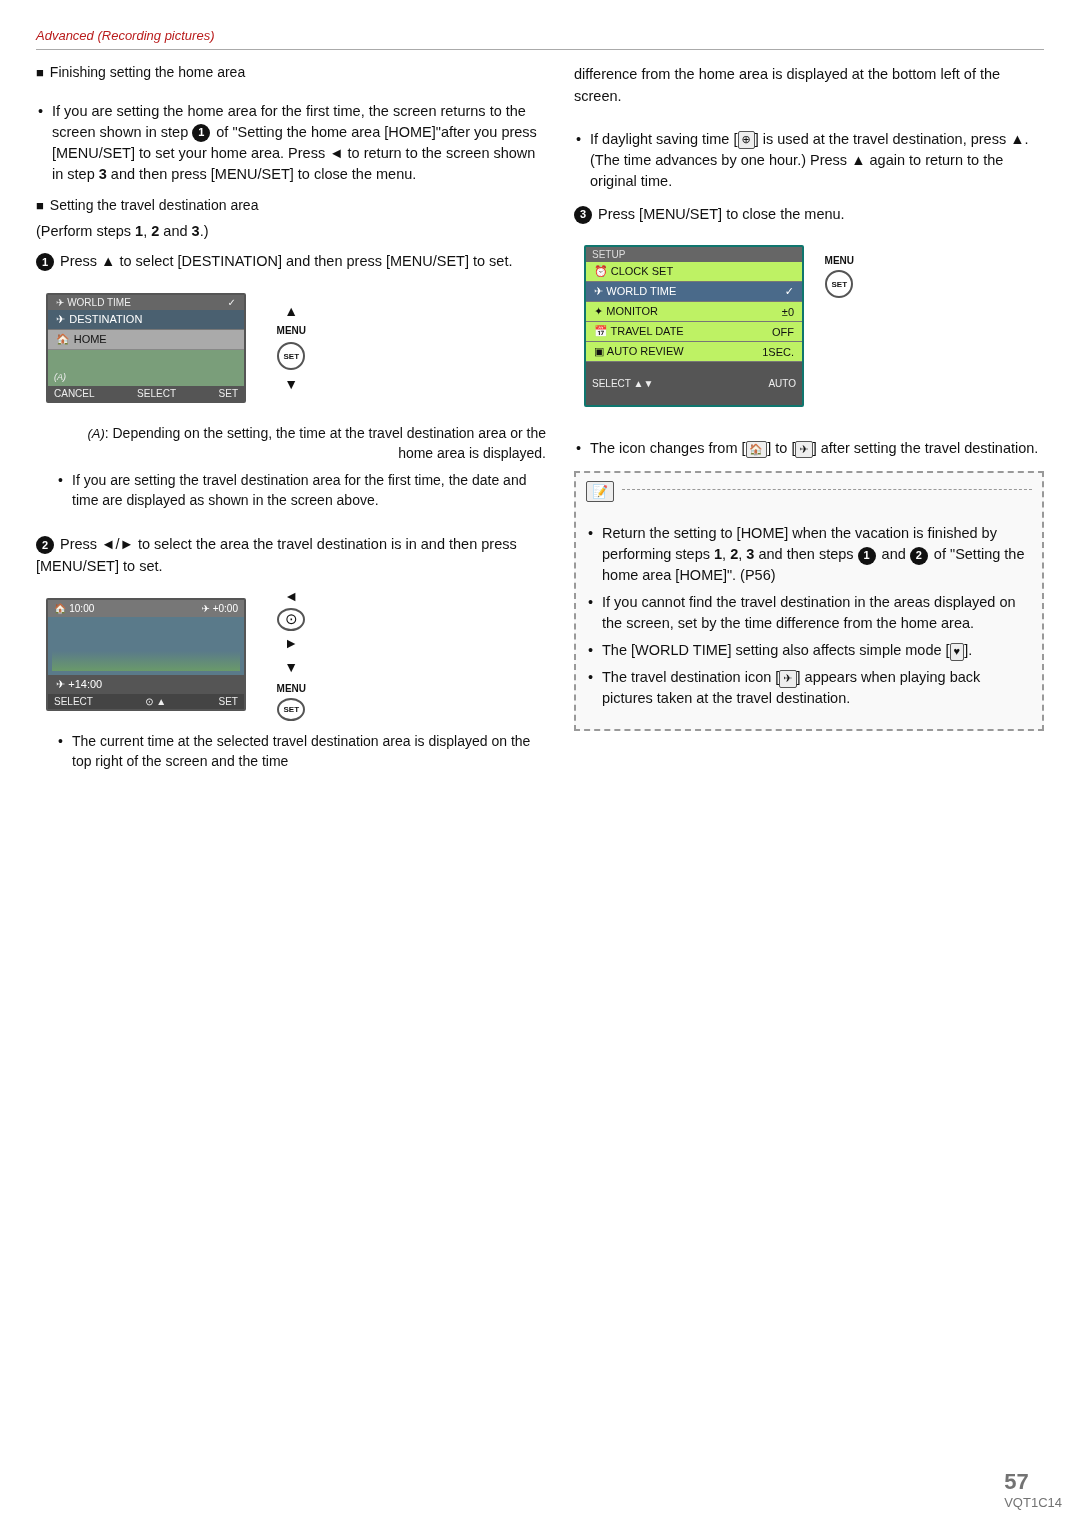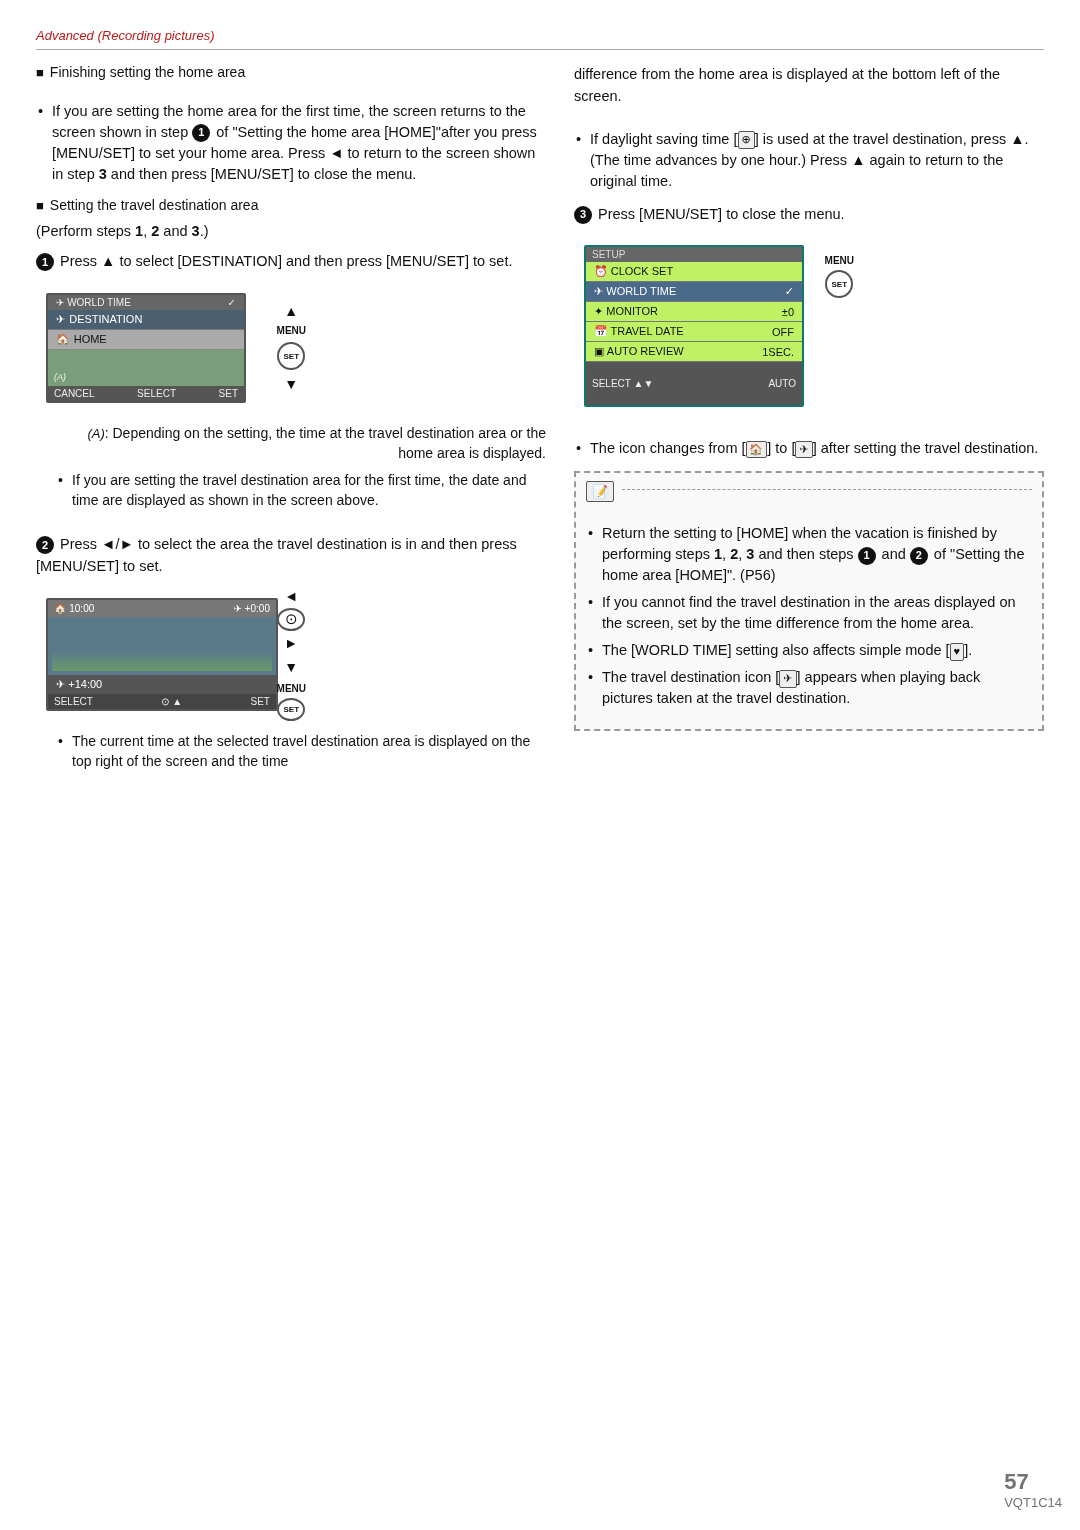--- a/index.html
+++ b/index.html
@@ -374,21 +374,21 @@
       <ul class="step-sublist">
         <li>If you are setting the travel destination area for the first time, the date and time are displayed as shown in the screen above.</li>
       </ul>
 
       <div class="step-para" style="margin-top:24px;">
         <span class="step-circle">2</span>
         Press ◄/► to select the area the travel destination is in and then press [MENU/SET] to set.
       </div>
 
       <div style="position:relative; width:260px; margin:10px auto 10px 10px;">
-        <div class="time-screen" style="width:232px; display:inline-block; vertical-align:top;">
+        <div class="time-screen" style="width:200px; display:inline-block; vertical-align:top;">
           <div class="ts-top">
             <span>🏠 10:00</span>
             <span>✈ +0:00</span>
           </div>
           <div class="ts-map" style="background:#5a7a8a; min-height:50px; position:relative;">
 
             <div style="width:100%; height:50px; background: linear-gradient(180deg, #5a7a8a 60%, #6a9a6a 100%); position:relative;">
             </div>
           </div>
           <div class="ts-bottom-time">

